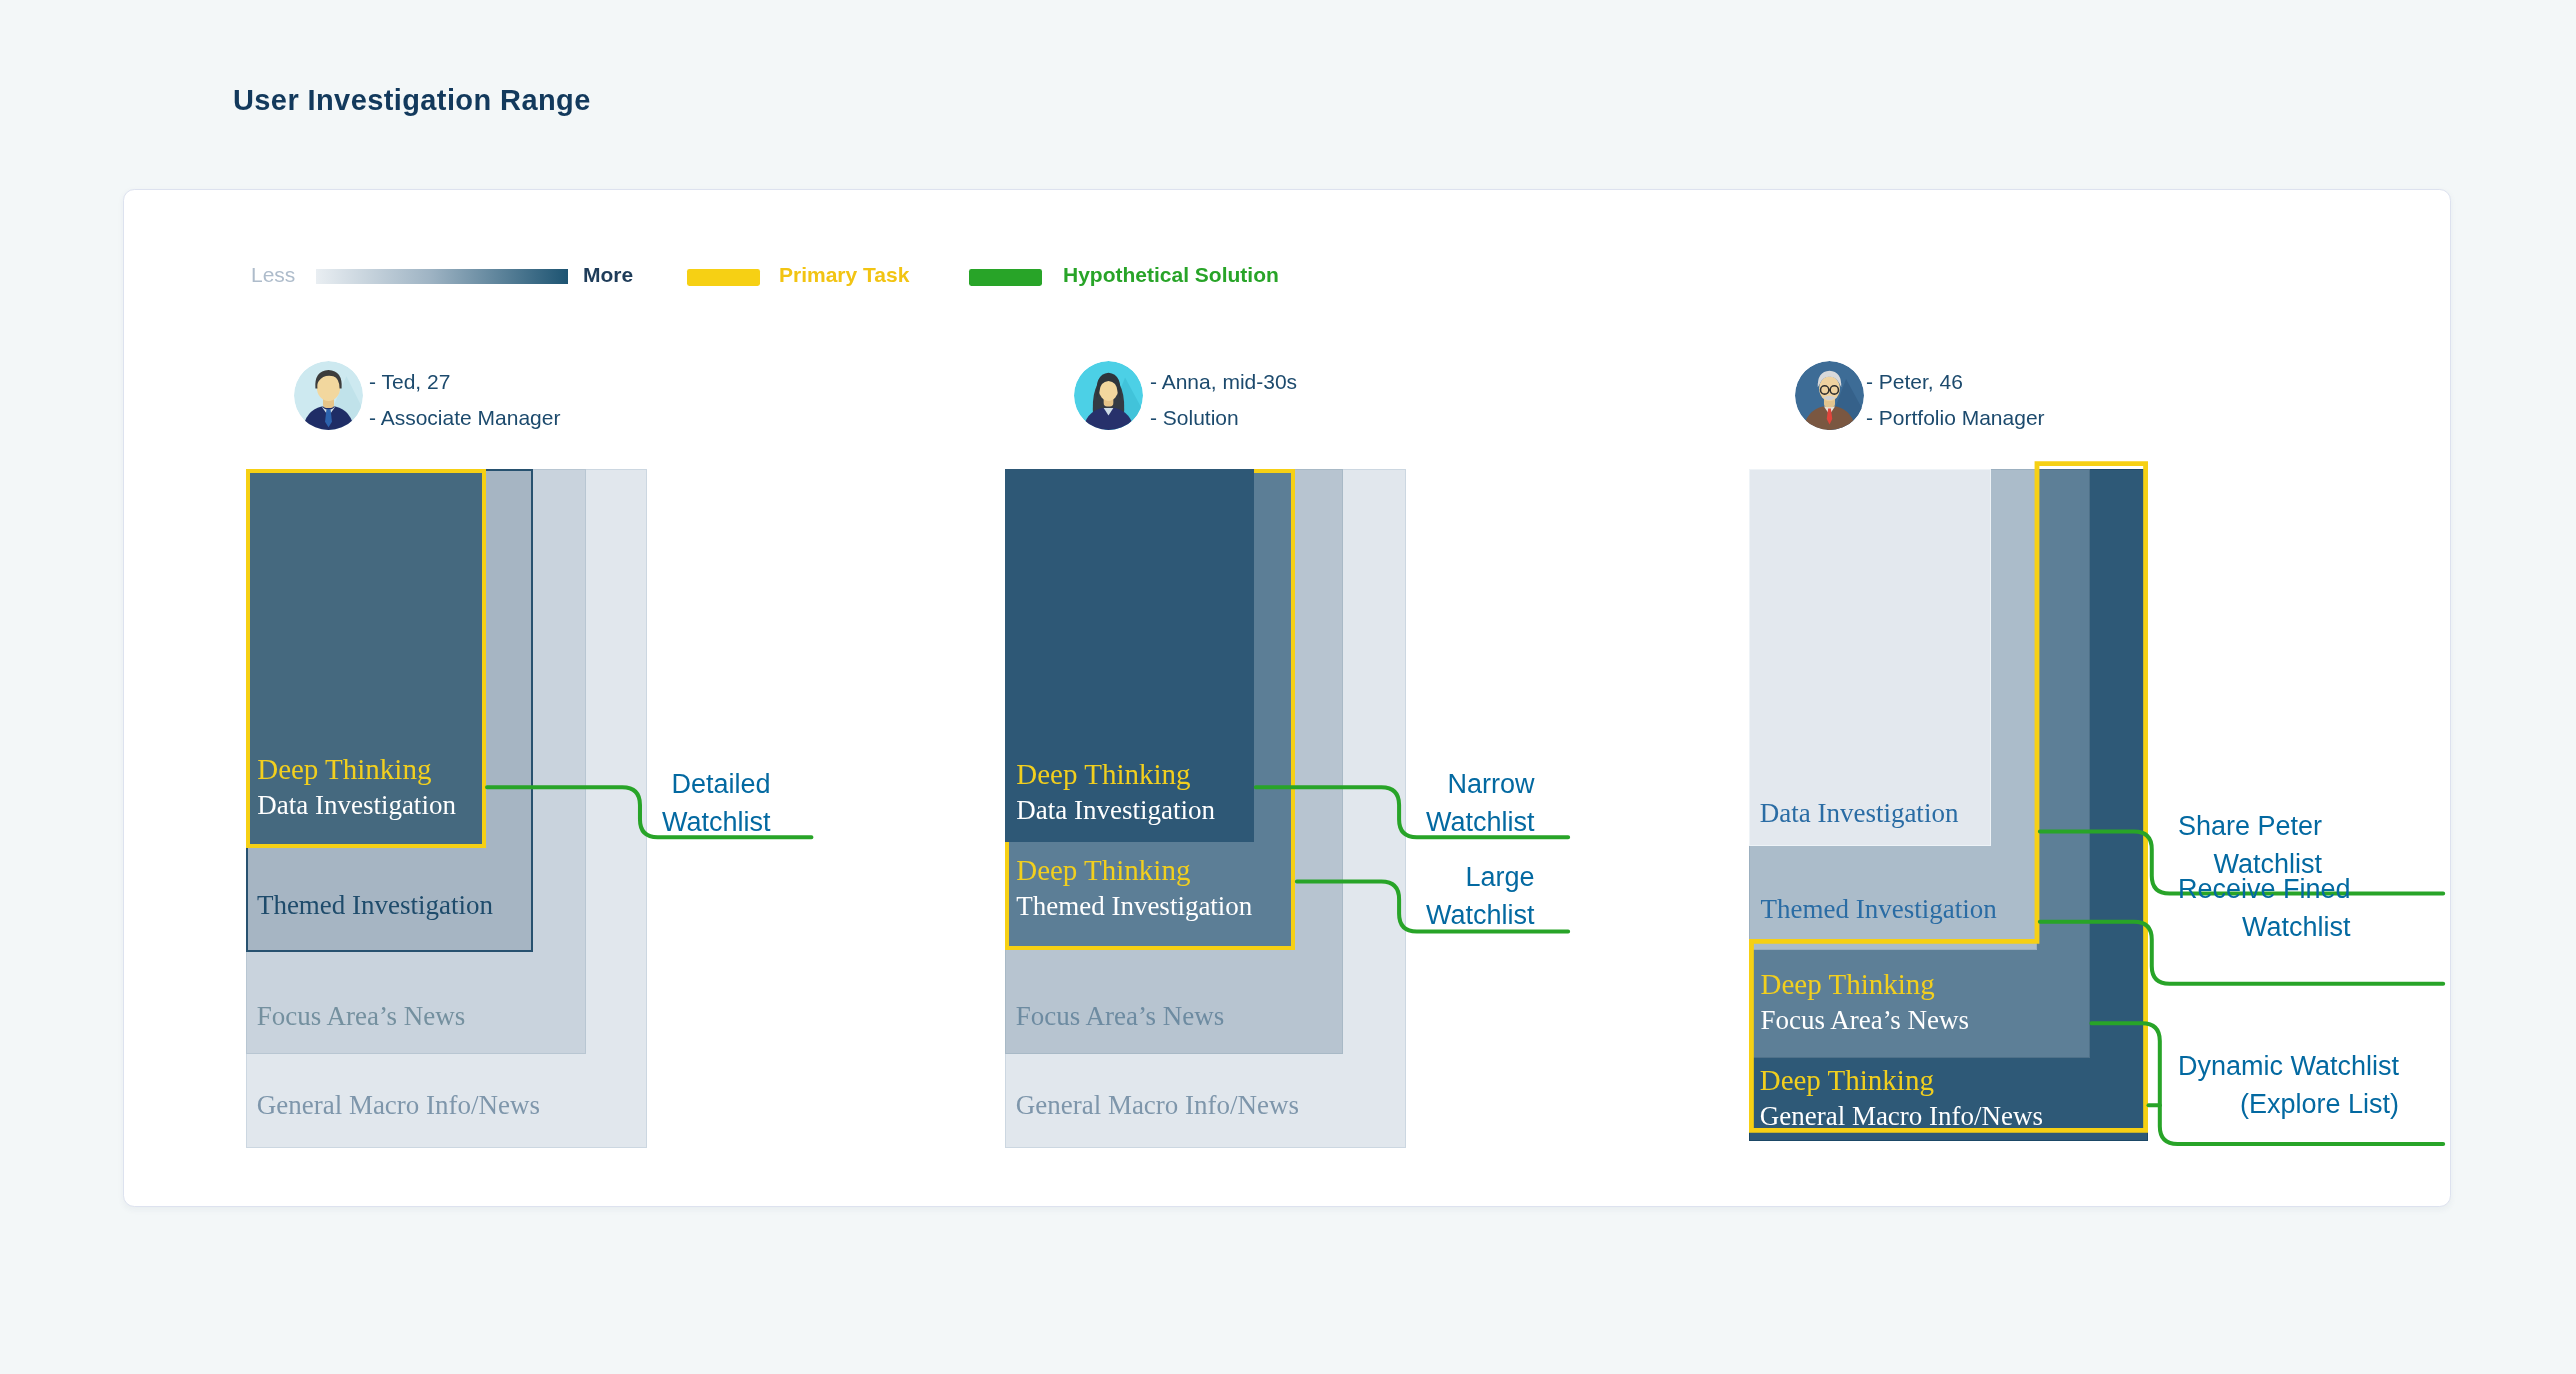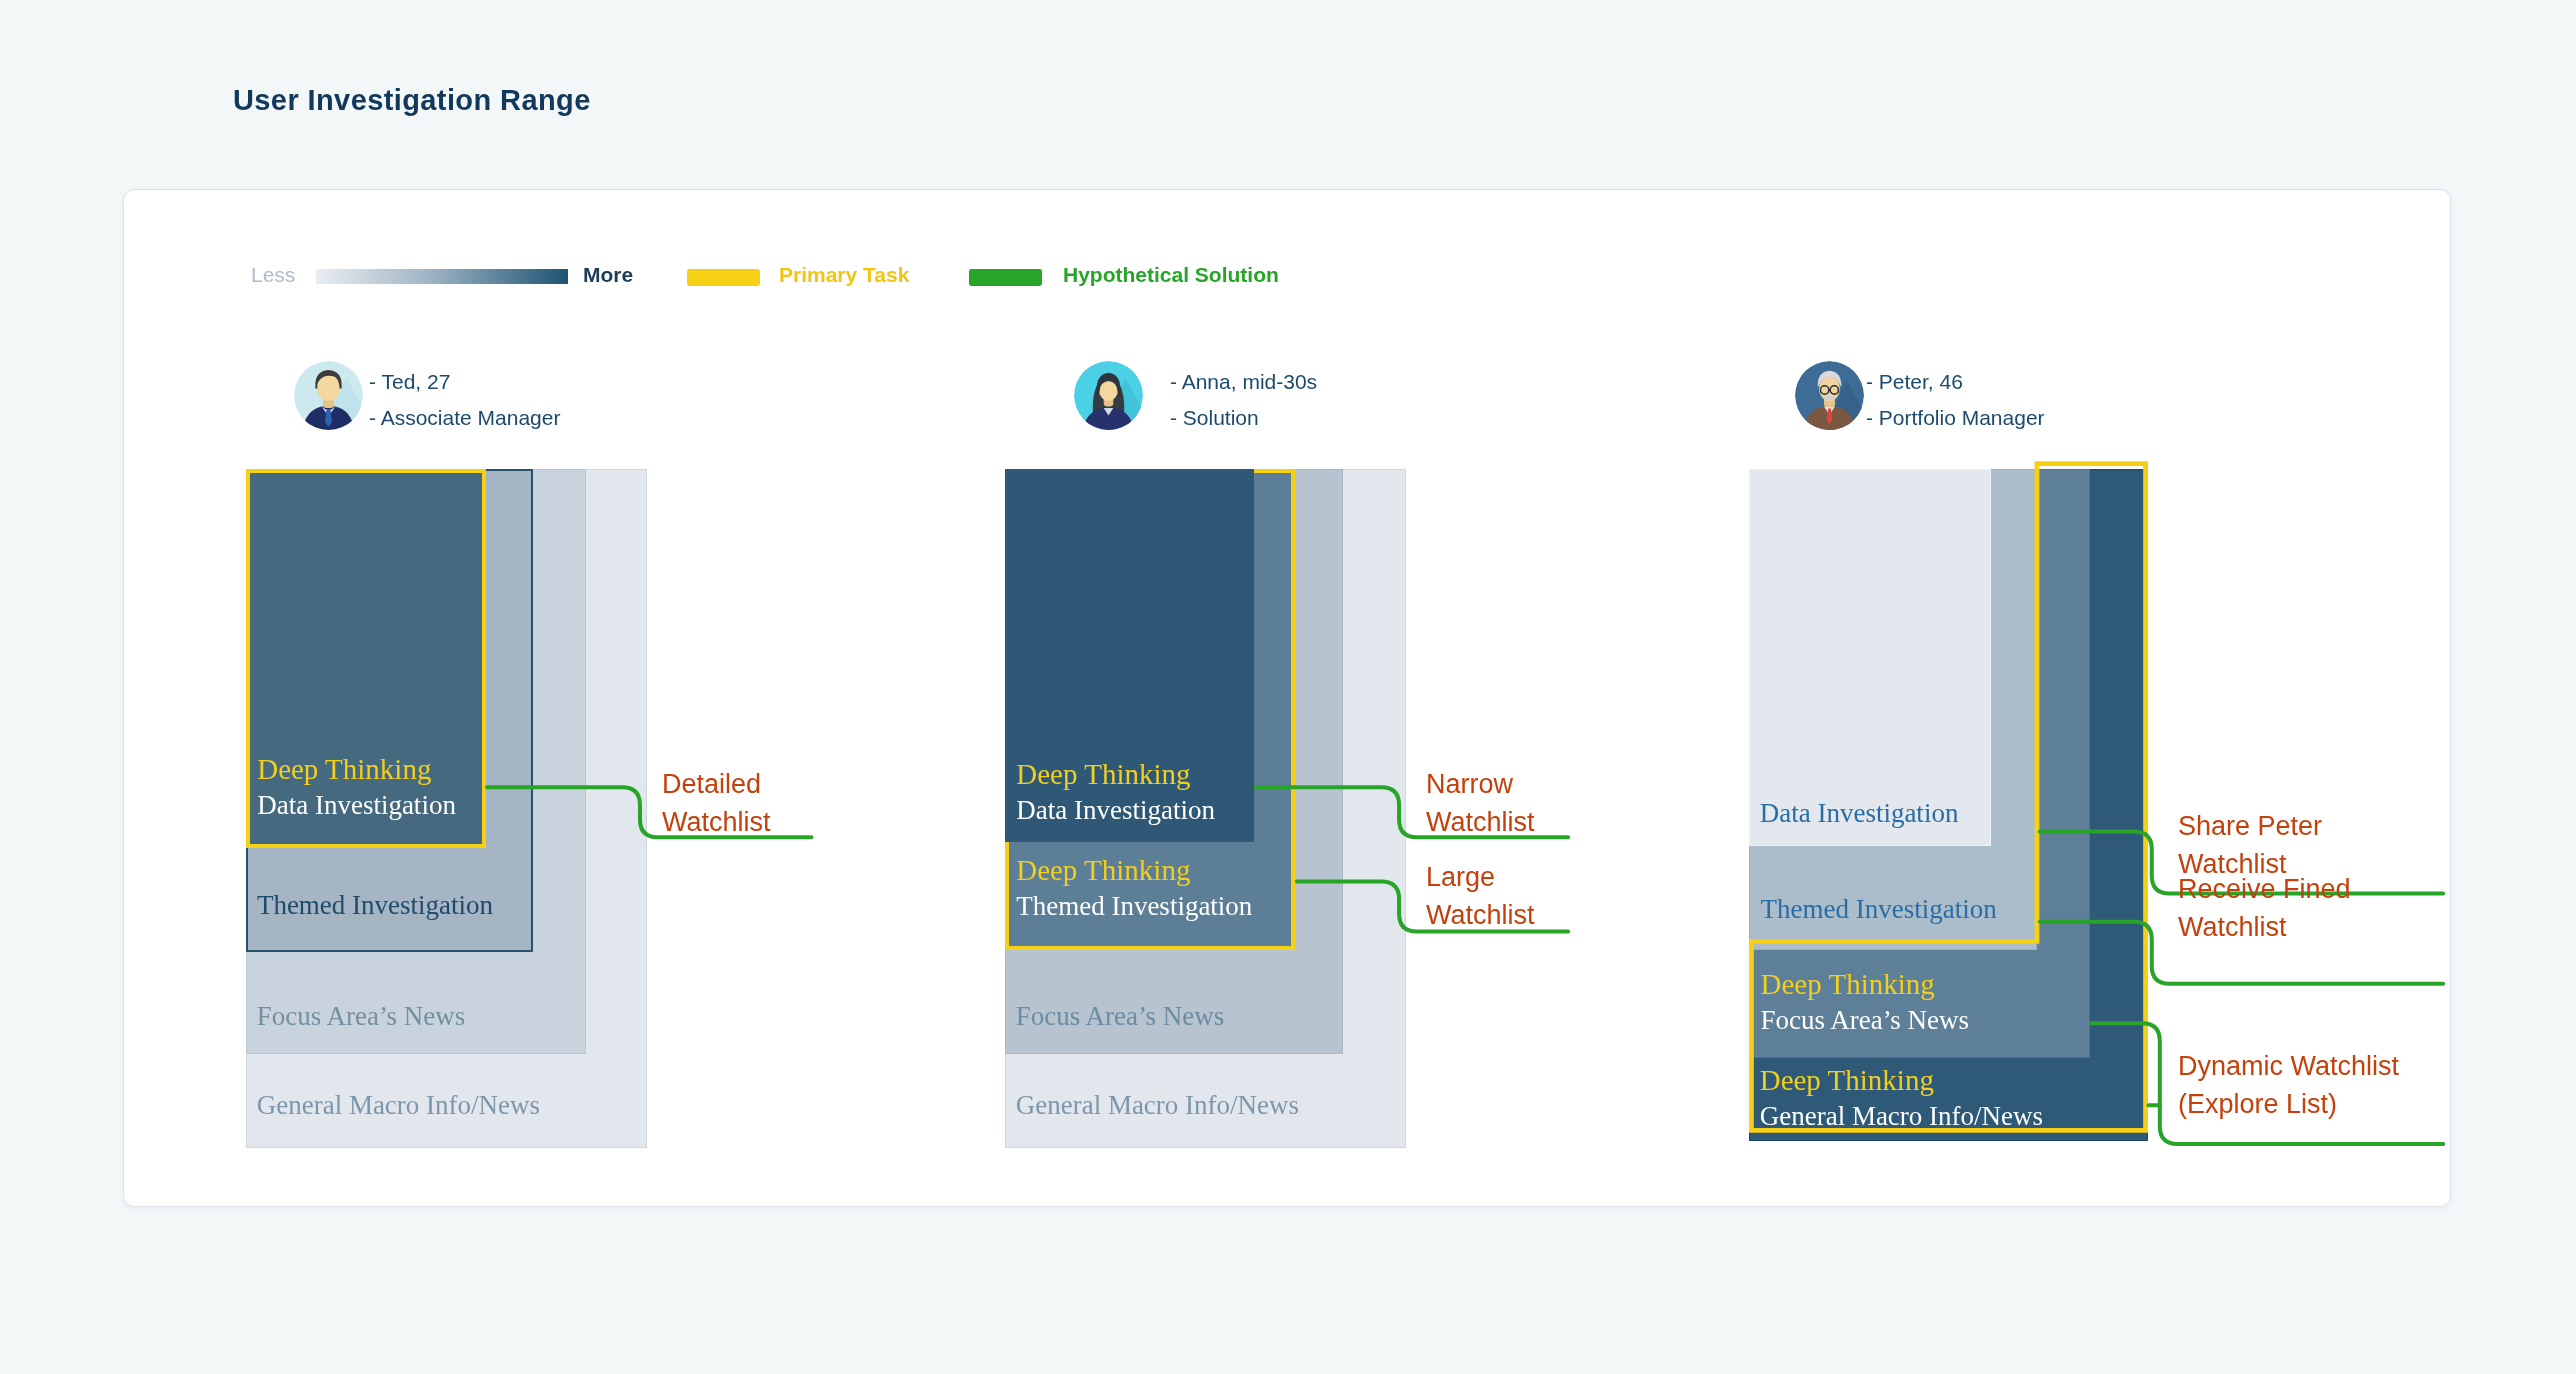--- a/index.html
+++ b/index.html
@@ -34,21 +34,21 @@
   .persona-text{position:absolute;top:364px;font-size:21px;line-height:36px;
     color:#1c4a6d;white-space:nowrap;}
   
   .stack{position:absolute;top:461px;}
   .layer{position:absolute;left:0;top:8px;box-sizing:border-box;font-family:Liberation Serif, serif;}
   .ll{position:absolute;font-size:27px;white-space:nowrap;display:block;}
   .lblock{position:absolute;white-space:nowrap;}
   .dt{display:block;font-size:29px;line-height:37px;color:#f2cf1e;}
   .lw{display:block;font-size:27px;line-height:35px;color:#ffffff;}
   
-  .callout{position:absolute;font-size:27px;line-height:38px;color:#c2410c;white-space:nowrap;}
+  .callout{position:absolute;font-size:27px;line-height:38px;color:#0369a1;white-space:nowrap;text-align:right;}
   .callout span{display:block;}
   .connectors{position:absolute;left:0;top:0;pointer-events:none;}
   .ring{position:absolute;left:0;top:0;pointer-events:none;}
 </style>
 </head>
 <body>
 
 <div class="page-title">User Investigation Range</div>
 
 <div class="card"></div>
@@ -89,21 +89,21 @@
     <circle cx="50" cy="50" r="50" fill="#4cd0e6"></circle>
     <path d="M74 24 L100 72 L100 100 L44 100 Z" fill="#41c3da"></path>
     <path d="M28 84 Q23 28 50 22 Q77 28 72 84 Z" fill="#343b43"></path>
     <path d="M13 100 Q17 74 40 68 L60 68 Q83 74 87 100 Z" fill="#27316b"></path>
     <path d="M43 68 L50 79 L57 68 Z" fill="#cfdde6"></path>
     <rect x="43" y="50" width="14" height="16" rx="5" fill="#e6c488"></rect>
     <ellipse cx="50" cy="41" rx="14" ry="17" fill="#f2d79e"></ellipse>
     <path d="M33 54 Q29 19 50 17 Q71 19 67 54 L63 44 Q62 30 50 29 Q38 30 37 44 Z" fill="#2e353c"></path>
   </g>
 </svg>
-<div class="persona-text" style="left:1150px;margin-left:20px;">
+<div class="persona-text" style="left:1150px;">
   <div>- Anna, mid-30s</div>
   <div>- Solution</div>
 </div>
 
 <svg class="avatar" style="left:1795px;" viewBox="0 0 100 100">
   <clipPath id="cPeter">
       <circle cx="50" cy="50" r="50"></circle>
     </clipPath>
   <g clip-path="url(#cPeter)">
     <circle cx="50" cy="50" r="50" fill="#3d6c96"></circle>

